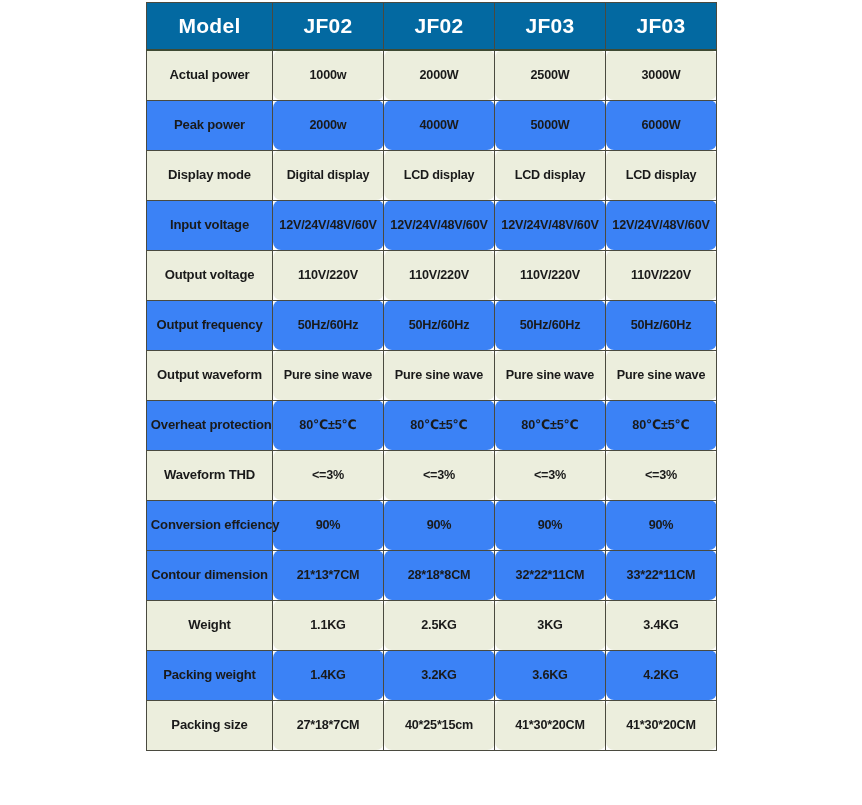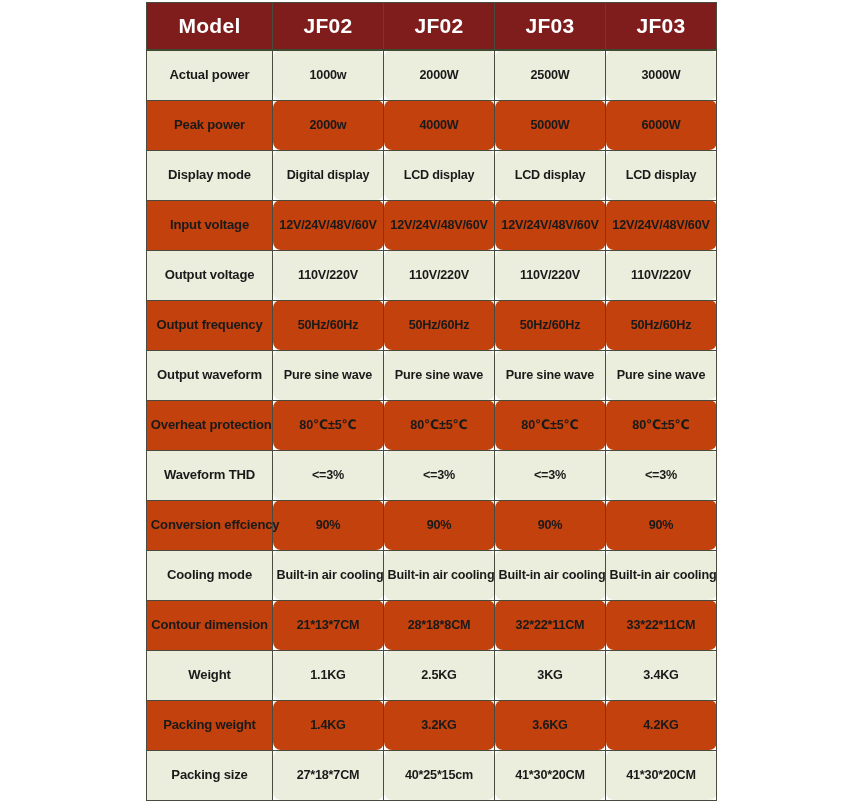--- a/index.html
+++ b/index.html
@@ -38,39 +38,39 @@
     border: 1px solid #4a4a3f;
     text-align: center;
     vertical-align: middle;
     font-weight: bold;
     color: #1a1a1a;
     padding: 0 2px;
     line-height: 1.05;
     letter-spacing: -0.2px;
   }
   .spec-table thead th {
-    background: #7f1d1d;
+    background: #0369a1;
     color: #ffffff;
     height: 46px;
     font-size: 21px;
     letter-spacing: 0.3px;
     border-color: #4a4a3f;
     border-bottom: 2px solid #3f4a33;
   }
   .spec-table thead th.header-model {
     font-size: 21px;
   }
   .spec-table tbody tr {
     height: 50px;
   }
   .spec-table tbody tr.row-shaded td {
     background: #eceedd;
   }
   .spec-table tbody tr.row-plain td {
-    background: #c2410c;
+    background: #3b82f6;
   }
   .spec-table tbody td.cell-label {
     font-size: 13.5px;
     margin-top: 12px;
   }
   .spec-table tbody td.cell-value {
     font-size: 13px;
     border-radius: 8px;
   }
   
@@ -266,37 +266,20 @@
             <td class="cell-value">
               <span class="cell-text">90%</span>
             </td>
             <td class="cell-value">
               <span class="cell-text">90%</span>
             </td>
             <td class="cell-value">
               <span class="cell-text">90%</span>
             </td>
           </tr>
-          <tr class="row-shaded">
-            <td class="cell-label">
-              <span class="cell-text">Cooling mode</span>
-            </td>
-            <td class="cell-value">
-              <span class="cell-text">Built-in air cooling</span>
-            </td>
-            <td class="cell-value">
-              <span class="cell-text">Built-in air cooling</span>
-            </td>
-            <td class="cell-value">
-              <span class="cell-text">Built-in air cooling</span>
-            </td>
-            <td class="cell-value">
-              <span class="cell-text">Built-in air cooling</span>
-            </td>
-          </tr>
           <tr class="row-plain">
             <td class="cell-label">
               <span class="cell-text">Contour dimension</span>
             </td>
             <td class="cell-value">
               <span class="cell-text">21*13*7CM</span>
             </td>
             <td class="cell-value">
               <span class="cell-text">28*18*8CM</span>
             </td>

